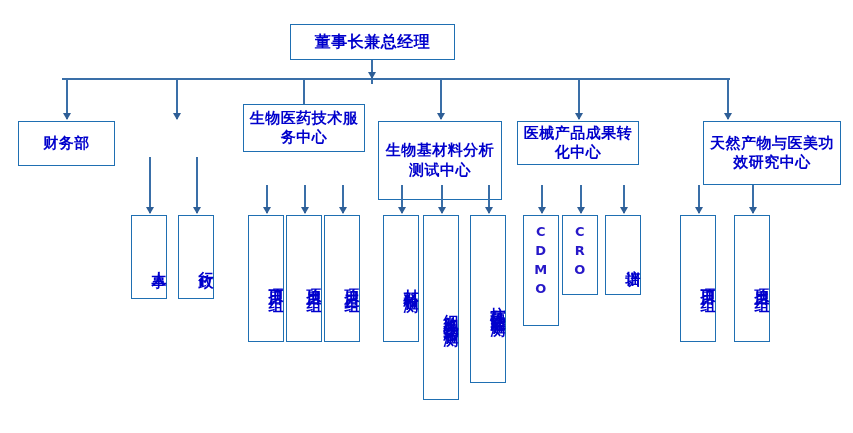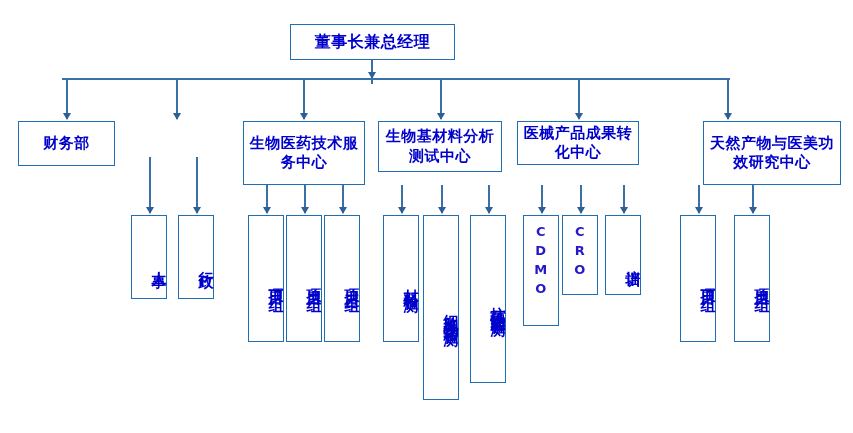--- a/index.html
+++ b/index.html
@@ -87,23 +87,23 @@
 
   <div class="vline" style="left:578px;top:79px;height:40px;"></div>
   <div class="arrow" style="left:575px;top:113px;"></div>
 
   <div class="vline" style="left:727px;top:79px;height:40px;"></div>
   <div class="arrow" style="left:724px;top:113px;"></div>
 
   <div class="box dept" style="left:18px;top:121px;width:97px;height:45px;">财务部</div>
 
 
-  <div class="box dept" style="left:243px;top:121px;width:122px;height:64px;">生物医药技术服务中心</div>
+  <div class="box dept" style="left:243px;top:104px;width:122px;height:48px;">生物医药技术服务中心</div>
 
-  <div class="box dept" style="left:378px;top:121px;width:124px;height:51px;">生物基材料分析测试中心</div>
+  <div class="box dept" style="left:378px;top:121px;width:124px;height:79px;">生物基材料分析测试中心</div>
 
   <div class="box dept" style="left:517px;top:121px;width:122px;height:44px;">医械产品成果转化中心</div>
 
   <div class="box dept" style="left:655px;top:121px;width:138px;height:64px;margin-left:48px;">天然产物与医美功效研究中心</div>
 
   <div class="vline" style="left:149px;top:157px;height:56px;"></div>
   <div class="arrow" style="left:146px;top:207px;"></div>
   <div class="vline" style="left:196px;top:157px;height:56px;"></div>
   <div class="arrow" style="left:193px;top:207px;"></div>
 

